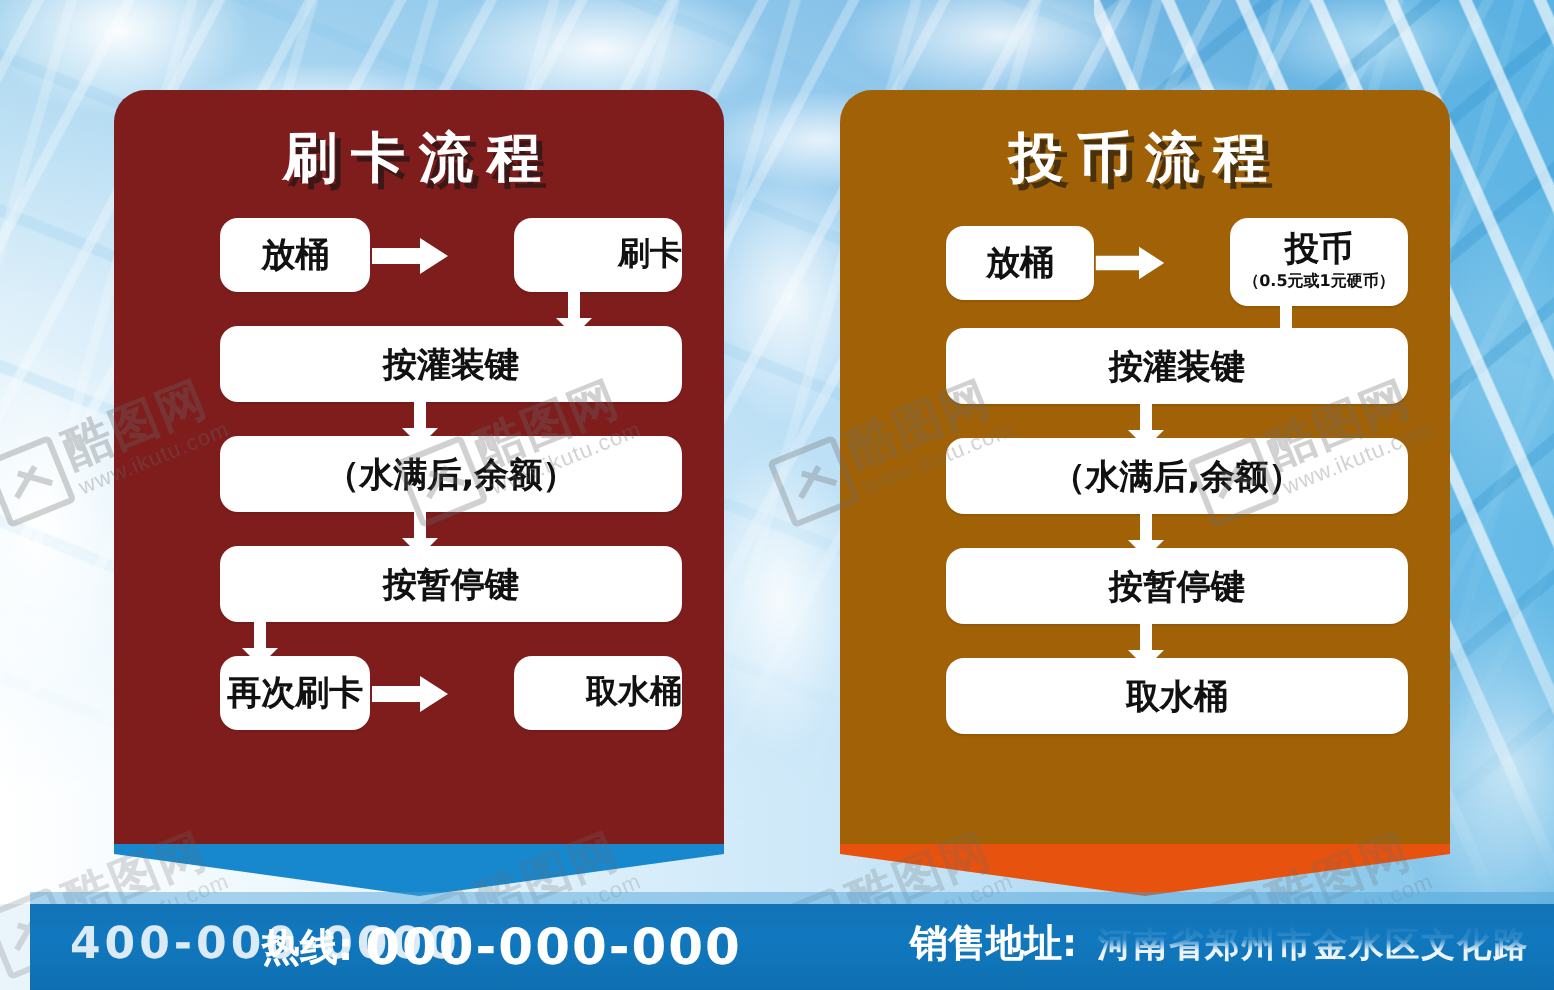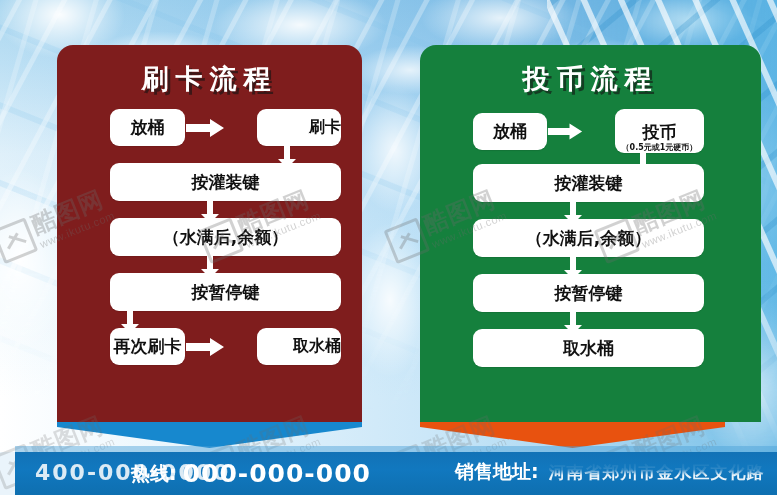--- a/index.html
+++ b/index.html
@@ -61,21 +61,21 @@
     border-radius:16px 16px 0 0;
   }
   .panel-foot{
     position:relative;width:100%;height:26px;
   }
   .panel-foot svg{display:block;width:100%;height:26px;}
 
   #panel-blue{left:57px;top:45px;width:305px;}
   #panel-blue .panel-body{background:#7f1d1d;height:377px;}
   #panel-orange{left:420px;top:45px;width:305px;}
-  #panel-orange .panel-body{background:#15803d;height:377px;padding-left:36px;}
+  #panel-orange .panel-body{background:#a16207;height:377px;}
 
   .panel-title{
     position:absolute;left:0;top:16px;width:100%;
     text-align:center;color:#ffffff;
     font-size:27px;font-weight:bold;letter-spacing:7px;
     text-shadow:3px 3px 0 rgba(20,20,20,.62);
     font-family:"DejaVu Sans","Liberation Sans",sans-serif;
   }
 
   .flow{position:absolute;left:21px;top:64px;width:263px;}
@@ -85,21 +85,21 @@
     background:#ffffff;border-radius:9px;
     display:flex;flex-direction:column;align-items:center;justify-content:center;
     color:#111;font-weight:bold;
     font-family:"DejaVu Sans","Liberation Sans",sans-serif;
     box-shadow:0 1px 1px rgba(0,0,0,.10);
     margin-left:32px;
   }
   .box-wide{width:244px;height:38px;font-size:17px;}
   .box-pair-left{width:104px;height:37px;font-size:17px;}
   .box-pair-right{width:116px;height:37px;font-size:16px;align-items:flex-end;}
-  .box-coin{width:118px;height:44px;justify-content:flex-end;}
+  .box-coin{width:118px;height:44px;}
   .box-coin .coin-main{font-size:17px;line-height:19px;}
   .box-coin .coin-sub{font-size:8px;font-weight:bold;line-height:11px;letter-spacing:0;}
 
   .arrow-right{
     width:44px;height:20px;display:flex;align-items:center;justify-content:center;
   }
   .arrow-right svg{display:block;}
 
   .arrow-down{position:absolute;width:18px;height:22px;}
   .arrow-down svg{display:block;}

